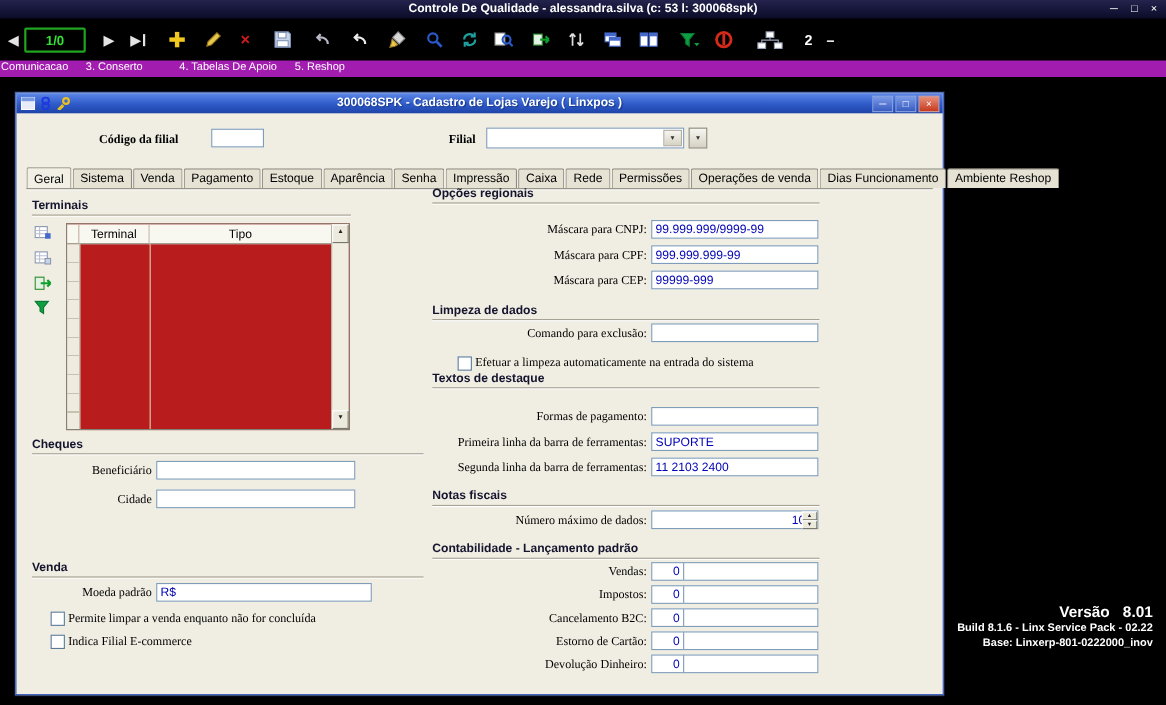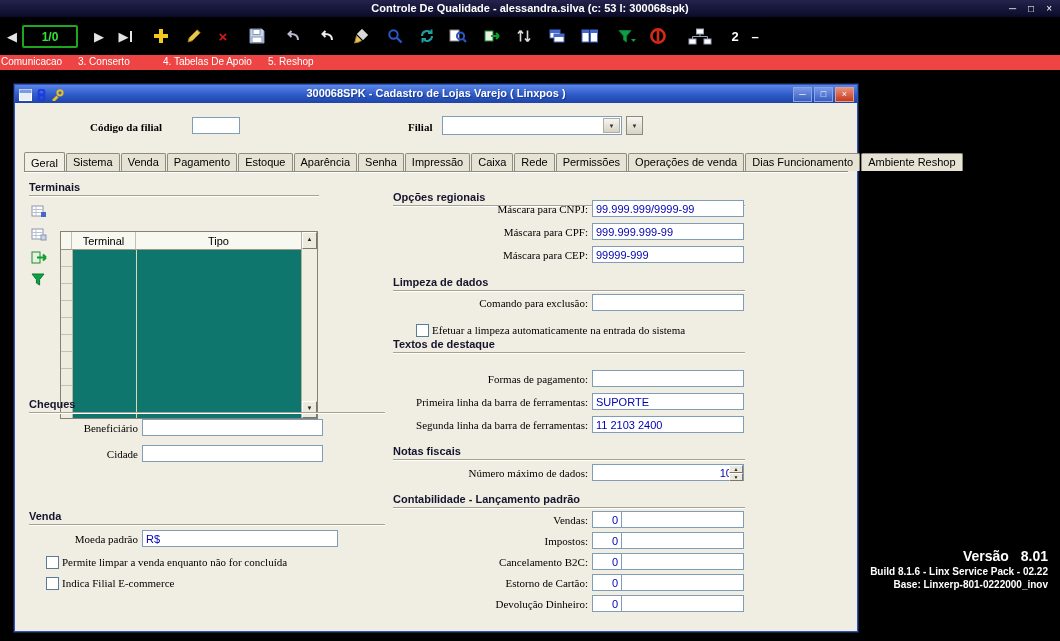--- a/index.html
+++ b/index.html
@@ -15,21 +15,21 @@
   
   .toolbar{position:absolute;top:17px;left:0;width:100%;height:38px;background:#000;}
   .tbi{position:absolute;top:9px;height:20px;min-width:18px;display:flex;
        align-items:center;justify-content:center;color:#e4e4e4;cursor:pointer;}
   .counter{position:absolute;left:22px;top:8px;width:52px;height:19px;
            border:2px solid #1fa51f;border-radius:2px;background:#000;color:#35e035;
            font-size:12px;font-weight:bold;display:flex;align-items:center;justify-content:center;}
   .glyph{font-size:13px;}
   .bar{display:inline-block;width:2px;height:11px;background:#e4e4e4;margin-left:1px;}
   
-  .menubar{position:absolute;top:55px;left:0;width:100%;height:15px;background:#ef4444;}
+  .menubar{position:absolute;top:55px;left:0;width:100%;height:15px;background:#a21caf;}
   .menubar span{position:absolute;top:1px;color:#fff;font-size:10px;cursor:pointer;}
   
   .child{position:absolute;left:14px;top:84px;width:842px;height:546px;
          background:#f0ede2;border:1px solid #2e56b8;box-shadow:0 0 0 1px #14203f;}
   .ctbar{position:absolute;left:0;top:0;right:0;height:18px;
          background:linear-gradient(180deg,#5a86e8 0%,#2e5ac8 55%,#1e44a8 100%);}
   .ctitle{position:absolute;left:0;right:0;top:2px;text-align:center;color:#fff;
           font-size:11px;font-weight:bold;text-shadow:1px 1px 1px #173a8c;}
   .cticons{position:absolute;left:4px;top:2px;display:flex;gap:4px;z-index:2;}
   .cbtns{position:absolute;right:3px;top:2px;display:flex;gap:2px;z-index:2;}
@@ -60,21 +60,21 @@
                background:linear-gradient(#f6f5f0,#d6d2c4);border:1px solid #b0aca0;
                font-size:6px;color:#333;display:flex;align-items:center;justify-content:center;}
   .sqbtn{position:absolute;background:linear-gradient(#f6f5f0,#d6d2c4);border:1px solid #8c8a7e;
          font-size:6px;color:#333;display:flex;align-items:center;justify-content:center;box-sizing:border-box;cursor:pointer;}
   
   .spinbtns{position:absolute;width:14px;height:15px;display:flex;flex-direction:column;}
   .spinbtn{flex:1;background:#ece9dd;border:1px solid;border-color:#fff #7a786c #7a786c #fff;
            font-size:5px;line-height:6px;text-align:center;color:#222;cursor:pointer;}
   
   .grid{position:absolute;left:44px;top:99px;width:258px;height:188px;border:1px solid #828276;
-        background:#0f766e;box-sizing:border-box;margin-top:28px;}
+        background:#b91c1c;box-sizing:border-box;}
   .g-head{position:absolute;left:0;top:0;right:15px;height:18px;display:flex;}
   .g-cell{background:#f8f7f0;border-right:1px solid #c2c0b2;border-bottom:1px solid #98968a;
           display:flex;align-items:center;justify-content:center;font-size:11px;color:#000;box-sizing:border-box;}
   .g-corner{width:11px;}
   .g-c1{width:64px;}
   .g-c2{flex:1;}
   .g-body{position:absolute;left:0;top:18px;right:15px;bottom:0;}
   .g-sel{position:absolute;left:0;top:0;bottom:0;width:11px;background:#eeebdf;
          border-right:1px solid #bab6a6;
          background-image:repeating-linear-gradient(180deg,rgba(0,0,0,0) 0 16px,#c6c2b2 16px 17px);}
@@ -347,21 +347,21 @@
       <div class="ghead" style="left:13px;top:406px;width:356px">
         <span>Venda</span>
       </div>
       <span class="lbl r" style="left:12px;top:429px;width:110px">Moeda padrão</span>
       <input class="inp" style="left: 126px; top: 426px; width: 196px;" value="R$">
       <span class="cb" style="left:30px;top:452px"></span>
       <span class="lbl" style="left:46px;top:452px">Permite limpar a venda enquanto não for concluída</span>
       <span class="cb" style="left:30px;top:473px"></span>
       <span class="lbl" style="left:46px;top:473px">Indica Filial E-commerce</span>
 
-      <div class="ghead" style="left:377px;top:87px;width:352px">
+      <div class="ghead" style="left:377px;top:66px;width:352px">
         <span>Opções regionais</span>
       </div>
       <span class="lbl r" style="left:380px;top:99px;width:192px">Máscara para CNPJ:</span>
       <input class="inp" style="left: 576px; top: 96px; width: 152px;" value="99.999.999/9999-99">
       <span class="lbl r" style="left:380px;top:122px;width:192px">Máscara para CPF:</span>
       <input class="inp" style="left: 576px; top: 119px; width: 152px;" value="999.999.999-99">
       <span class="lbl r" style="left:380px;top:145px;width:192px">Máscara para CEP:</span>
       <input class="inp" style="left: 576px; top: 142px; width: 152px;" value="99999-999">
 
       <div class="ghead" style="left:377px;top:172px;width:352px">

